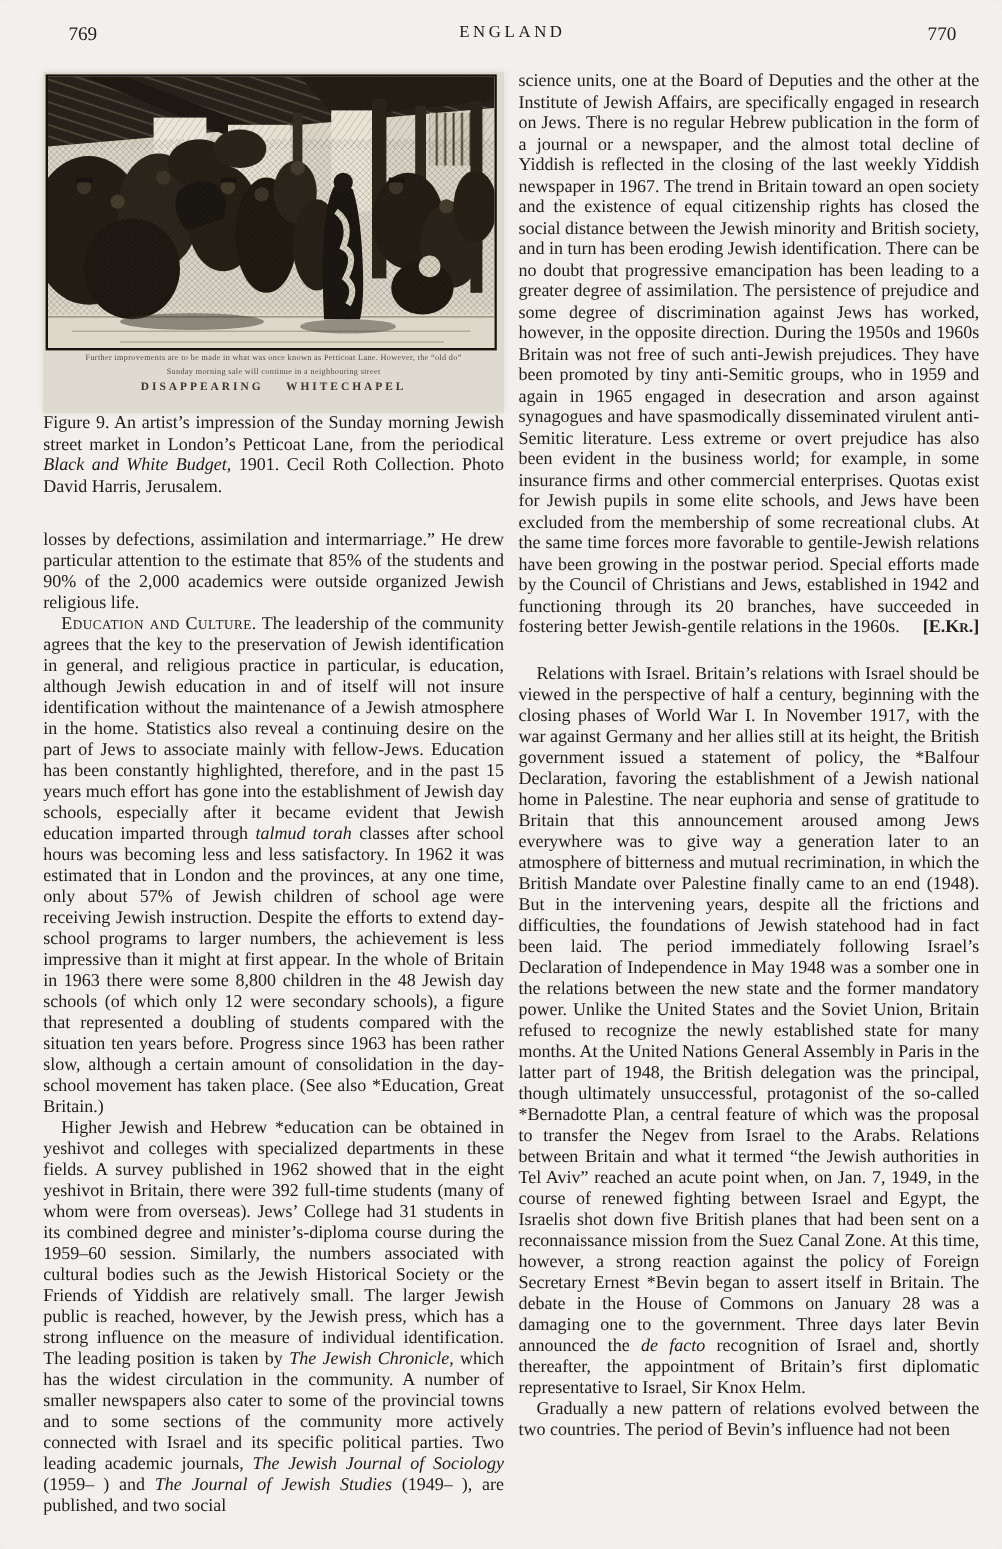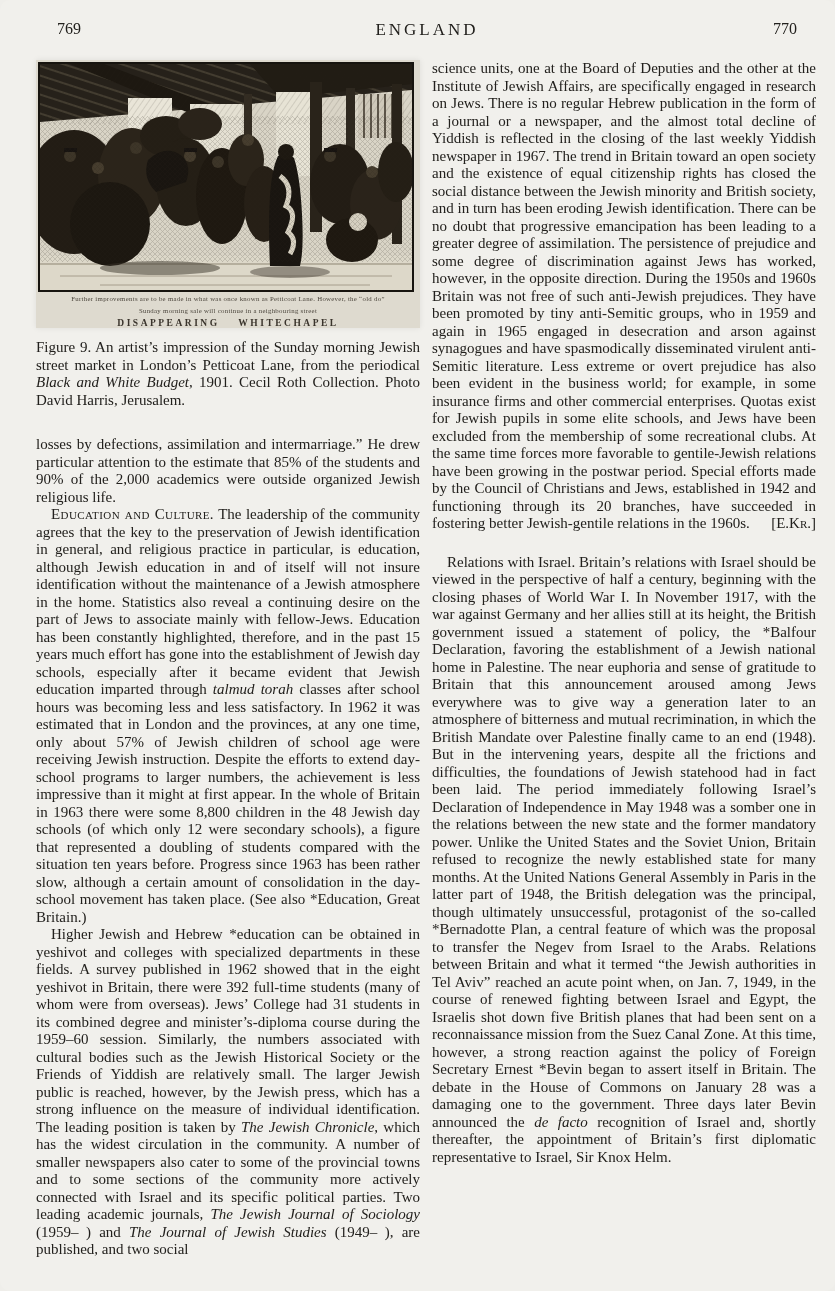--- a/index.html
+++ b/index.html
@@ -3,42 +3,42 @@
 <meta charset="utf-8">
 <style>
   html,body{margin:0;padding:0;}
   body{width:835px;height:1291px;background:#efeeea;overflow:hidden;}
   .page{position:relative;width:835px;height:1291px;background:#f1f0ec;
         font-family:"Liberation Serif","DejaVu Serif",serif;color:#22201d;border-radius:10px;}
   
   .hdr{position:absolute;top:20px;left:57px;right:38px;height:22px;font-size:16px;}
   .hdr .pn-left{position:absolute;left:0;top:0;}
   .hdr .title{position:absolute;left:50%;transform:translateX(-50%);top:0;
-              letter-spacing:3px;font-size:17px;}
+              letter-spacing:3px;font-size:14px;}
   .hdr .pn-right{position:absolute;right:0;top:0;margin-left:28px;}
   
   .columns{position:absolute;top:60px;left:36px;width:781px;display:flex;gap:12px;}
   .col{width:384px;}
   .bodytext{font-size:15px;line-height:17.5px;}
   .para{margin:0;text-align:justify;}
   .para.indent{text-indent:15px;}
   .para.gap{margin-top:21px;}
   .it{font-style:italic;}
   .bd{font-weight:normal;}
   .sc{font-variant:small-caps;letter-spacing:0.4px;}
-  .sig{float:right;font-variant:small-caps;padding-left:8px;}
+  .sig{float:right;font-variant:small-caps;padding-left:8px;font-weight:bold;}
   
   figure{margin:0 0 0 0;}
-  .plate{background:#dedacf;padding:2px 2px 0 2px;box-shadow:0 0 6px rgba(0,0,0,0.08);}
+  .plate{background:#dedacf;padding:2px 2px 16px 2px;box-shadow:0 0 6px rgba(0,0,0,0.08);}
   .engraving{display:block;border:2px solid #17140f;}
   .plate-caption{font-size:6.8px;line-height:8.5px;color:#4c463d;text-align:center;
                  margin-top:3px;letter-spacing:0.3px;}
   .plate-title{font-size:9.5px;color:#3a342c;text-align:center;margin-top:3px;
                letter-spacing:2.5px;word-spacing:14px;font-weight:bold;}
-  figcaption{margin-top:11px;font-size:15px;line-height:18px;text-align:justify;}
+  figcaption{margin-top:1px;font-size:15px;line-height:18px;text-align:justify;}
   .figbody{margin-top:27px;}
 </style>
 </head>
 <body>
 
 <div class="page">
 
   <div class="hdr">
     <span class="pn-left">769</span>
     <span class="title">ENGLAND</span>
@@ -144,17 +144,18 @@
           <p class="para"><span>losses by defections, assimilation and intermarriage.” He drew particular attention to the estimate that 85% of the students and 90% of the 2,000 academics were outside organized Jewish religious life.</span></p>
           <p class="para indent"><span class="sc">Education and Culture.</span><span> The leadership of the community agrees that the key to the preservation of Jewish identification in general, and religious practice in particular, is education, although Jewish education in and of itself will not insure identification without the maintenance of a Jewish atmosphere in the home. Statistics also reveal a continuing desire on the part of Jews to associate mainly with fellow-Jews. Education has been constantly highlighted, therefore, and in the past 15 years much effort has gone into the establishment of Jewish day schools, especially after it became evident that Jewish education imparted through </span><span class="it">talmud torah</span><span> classes after school hours was becoming less and less satisfactory. In 1962 it was estimated that in London and the provinces, at any one time, only about 57% of Jewish children of school age were receiving Jewish instruction. Despite the efforts to extend day-school programs to larger numbers, the achievement is less impressive than it might at first appear. In the whole of Britain in 1963 there were some 8,800 children in the 48 Jewish day schools (of which only 12 were secondary schools), a figure that represented a doubling of students compared with the situation ten years before. Progress since 1963 has been rather slow, although a certain amount of consolidation in the day-school movement has taken place. (See also *Education, Great Britain.)</span></p>
           <p class="para indent"><span>Higher Jewish and Hebrew *education can be obtained in yeshivot and colleges with specialized departments in these fields. A survey published in 1962 showed that in the eight yeshivot in Britain, there were 392 full-time students (many of whom were from overseas). Jews’ College had 31 students in its combined degree and minister’s-diploma course during the 1959–60 session. Similarly, the numbers associated with cultural bodies such as the Jewish Historical Society or the Friends of Yiddish are relatively small. The larger Jewish public is reached, however, by the Jewish press, which has a strong influence on the measure of individual identification. The leading position is taken by </span><span class="it">The Jewish Chronicle</span><span>, which has the widest circulation in the community. A number of smaller newspapers also cater to some of the provincial towns and to some sections of the community more actively connected with Israel and its specific political parties. Two leading academic journals, </span><span class="it">The Jewish Journal of Sociology</span><span> (1959– ) and </span><span class="it">The Journal of Jewish Studies</span><span> (1949– ), are published, and two social</span></p>
         </div>
     </div>
 
     <div class="col">
       <div class="bodytext">
           <p class="para"><span>science units, one at the Board of Deputies and the other at the Institute of Jewish Affairs, are specifically engaged in research on Jews. There is no regular Hebrew publication in the form of a journal or a newspaper, and the almost total decline of Yiddish is reflected in the closing of the last weekly Yiddish newspaper in 1967. The trend in Britain toward an open society and the existence of equal citizenship rights has closed the social distance between the Jewish minority and British society, and in turn has been eroding Jewish identification. There can be no doubt that progressive emancipation has been leading to a greater degree of assimilation. The persistence of prejudice and some degree of discrimination against Jews has worked, however, in the opposite direction. During the 1950s and 1960s Britain was not free of such anti-Jewish prejudices. They have been promoted by tiny anti-Semitic groups, who in 1959 and again in 1965 engaged in desecration and arson against synagogues and have spasmodically disseminated virulent anti-Semitic literature. Less extreme or overt prejudice has also been evident in the business world; for example, in some insurance firms and other commercial enterprises. Quotas exist for Jewish pupils in some elite schools, and Jews have been excluded from the membership of some recreational clubs. At the same time forces more favorable to gentile-Jewish relations have been growing in the postwar period. Special efforts made by the Council of Christians and Jews, established in 1942 and functioning through its 20 branches, have succeeded in fostering better Jewish-gentile relations in the 1960s.</span><span class="sig">[E.Kr.]</span></p>
           <p class="para indent gap"><span class="bd">Relations with Israel.</span><span> Britain’s relations with Israel should be viewed in the perspective of half a century, beginning with the closing phases of World War I. In November 1917, with the war against Germany and her allies still at its height, the British government issued a statement of policy, the *Balfour Declaration, favoring the establishment of a Jewish national home in Palestine. The near euphoria and sense of gratitude to Britain that this announcement aroused among Jews everywhere was to give way a generation later to an atmosphere of bitterness and mutual recrimination, in which the British Mandate over Palestine finally came to an end (1948). But in the intervening years, despite all the frictions and difficulties, the foundations of Jewish statehood had in fact been laid. The period immediately following Israel’s Declaration of Independence in May 1948 was a somber one in the relations between the new state and the former mandatory power. Unlike the United States and the Soviet Union, Britain refused to recognize the newly established state for many months. At the United Nations General Assembly in Paris in the latter part of 1948, the British delegation was the principal, though ultimately unsuccessful, protagonist of the so-called *Bernadotte Plan, a central feature of which was the proposal to transfer the Negev from Israel to the Arabs. Relations between Britain and what it termed “the Jewish authorities in Tel Aviv” reached an acute point when, on Jan. 7, 1949, in the course of renewed fighting between Israel and Egypt, the Israelis shot down five British planes that had been sent on a reconnaissance mission from the Suez Canal Zone. At this time, however, a strong reaction against the policy of Foreign Secretary Ernest *Bevin began to assert itself in Britain. The debate in the House of Commons on January 28 was a damaging one to the government. Three days later Bevin announced the </span><span class="it">de facto</span><span> recognition of Israel and, shortly thereafter, the appointment of Britain’s first diplomatic representative to Israel, Sir Knox Helm.</span></p>
+          <p class="para indent"><span>Gradually a new pattern of relations evolved between the two countries. The period of Bevin’s influence had not been</span></p>
         </div>
     </div>
 
   </div>
 </div>
 
 </body></html>

